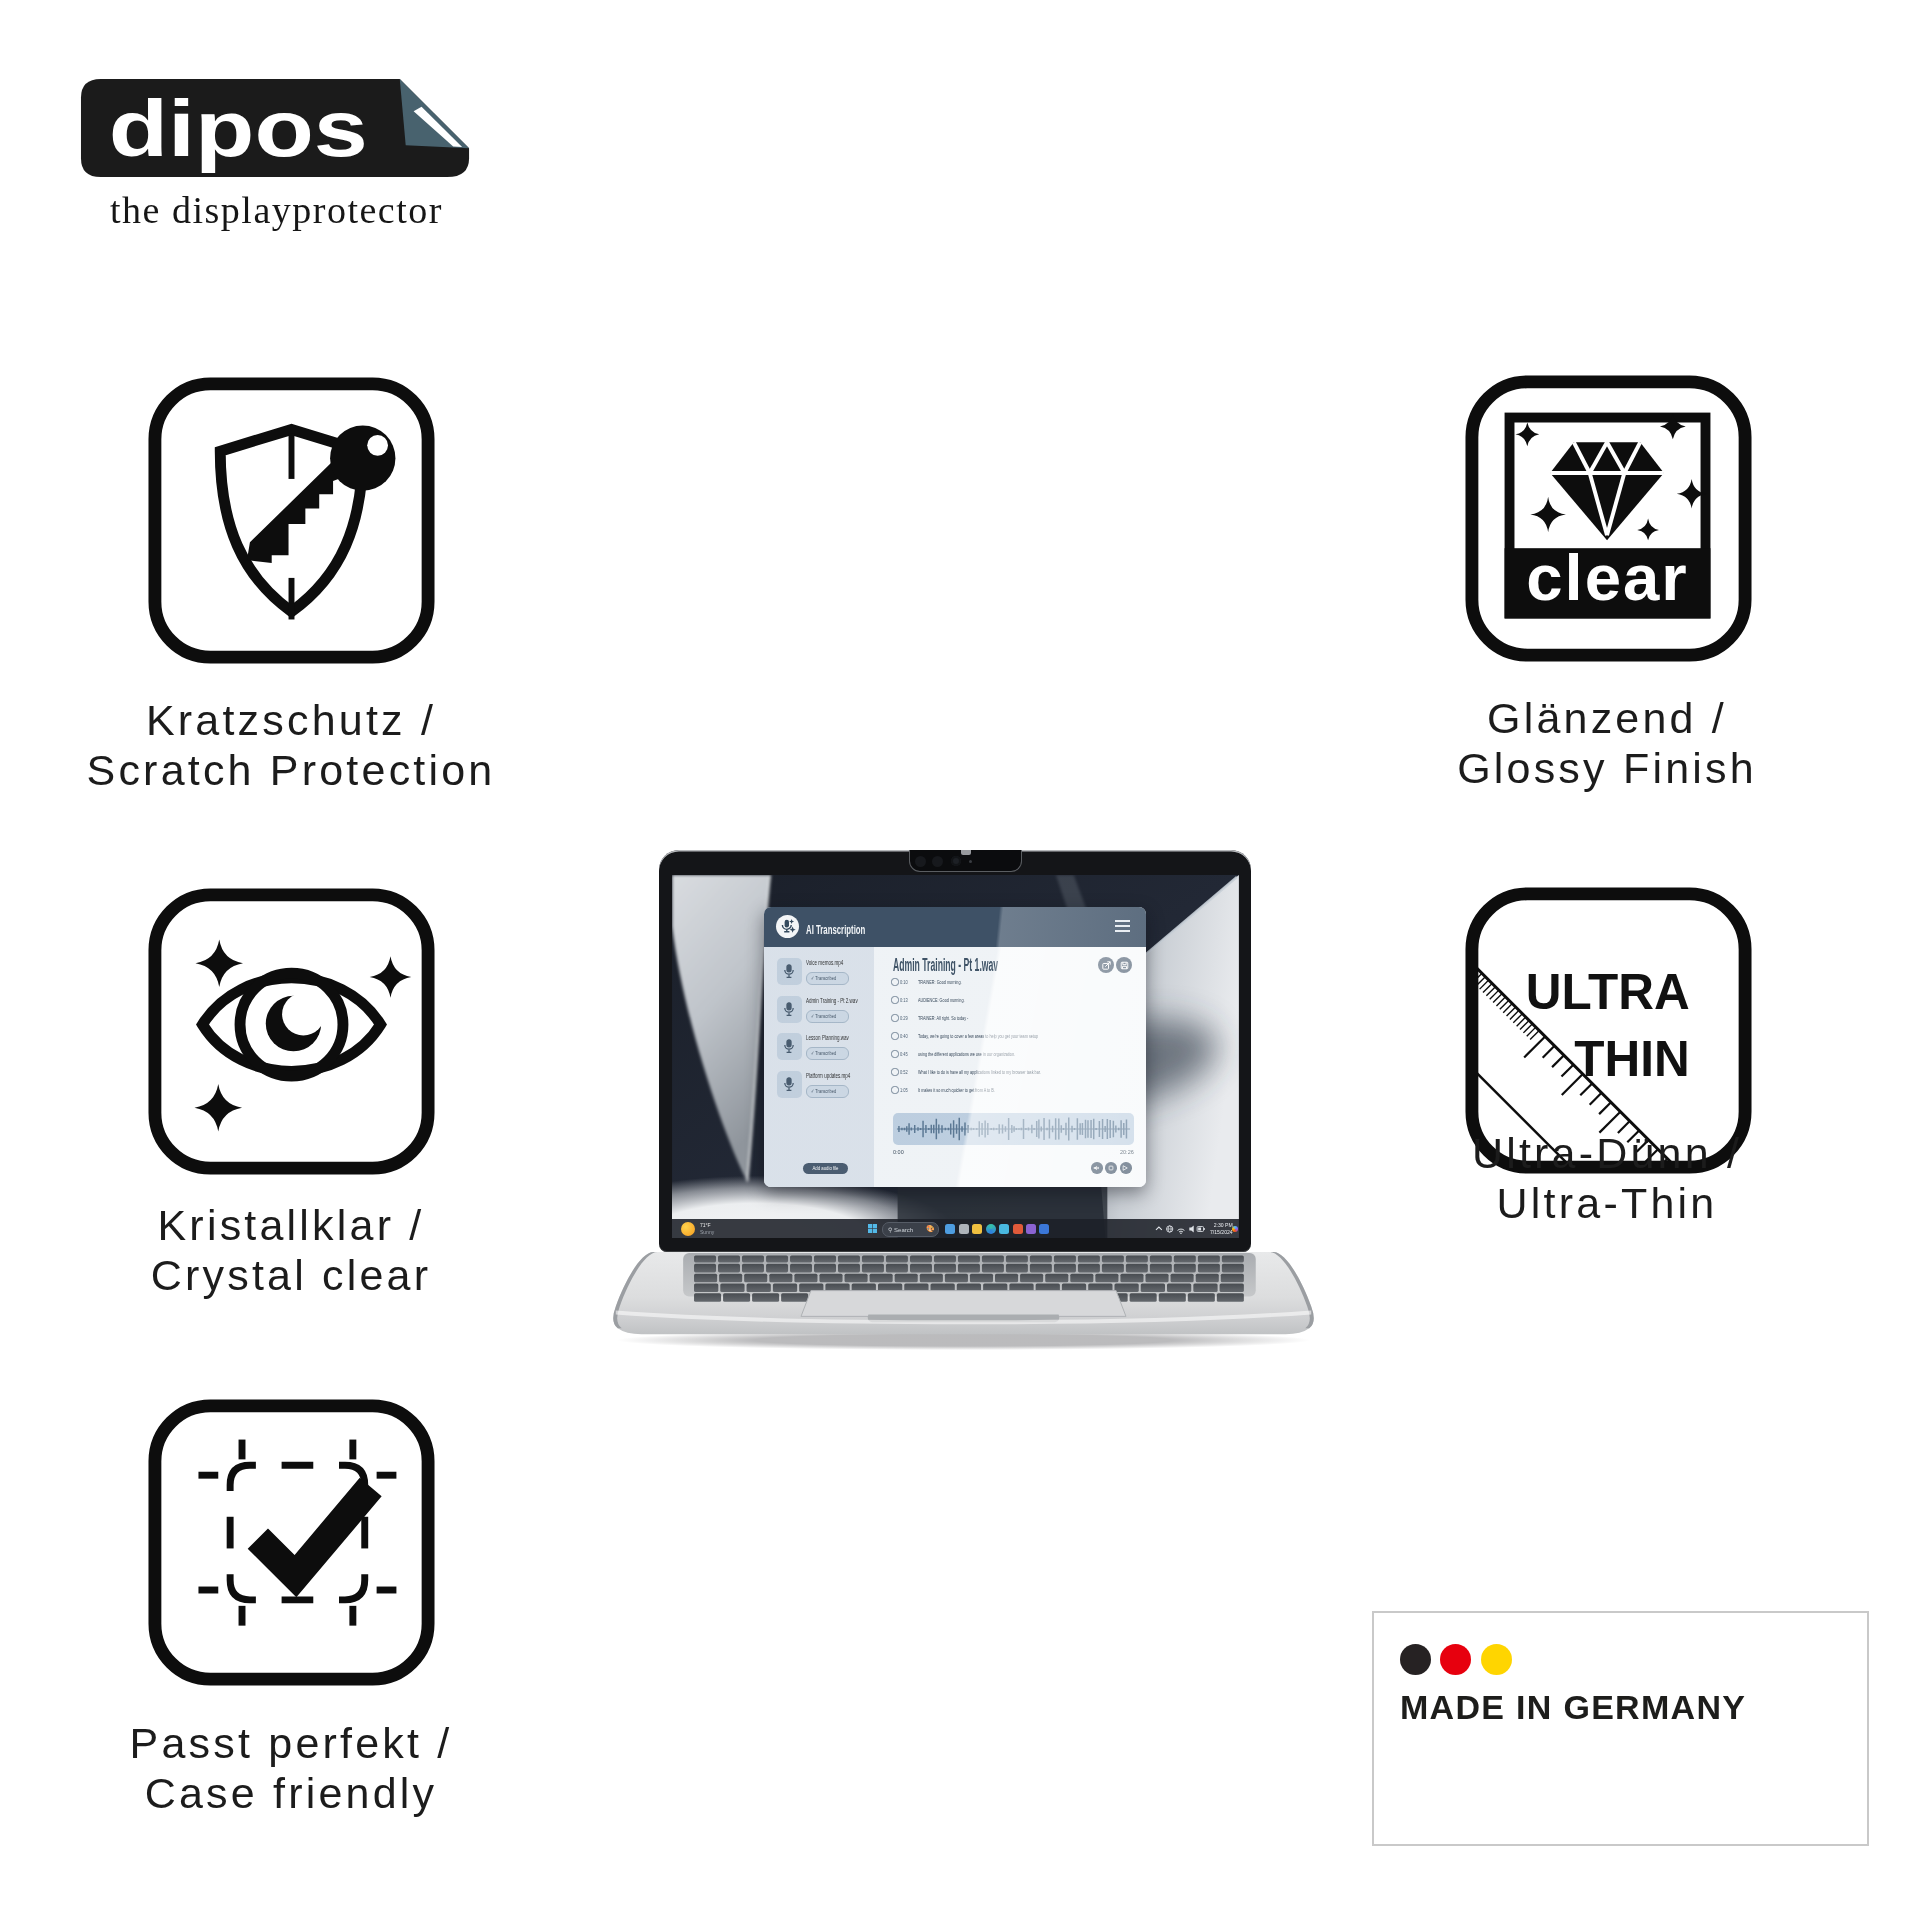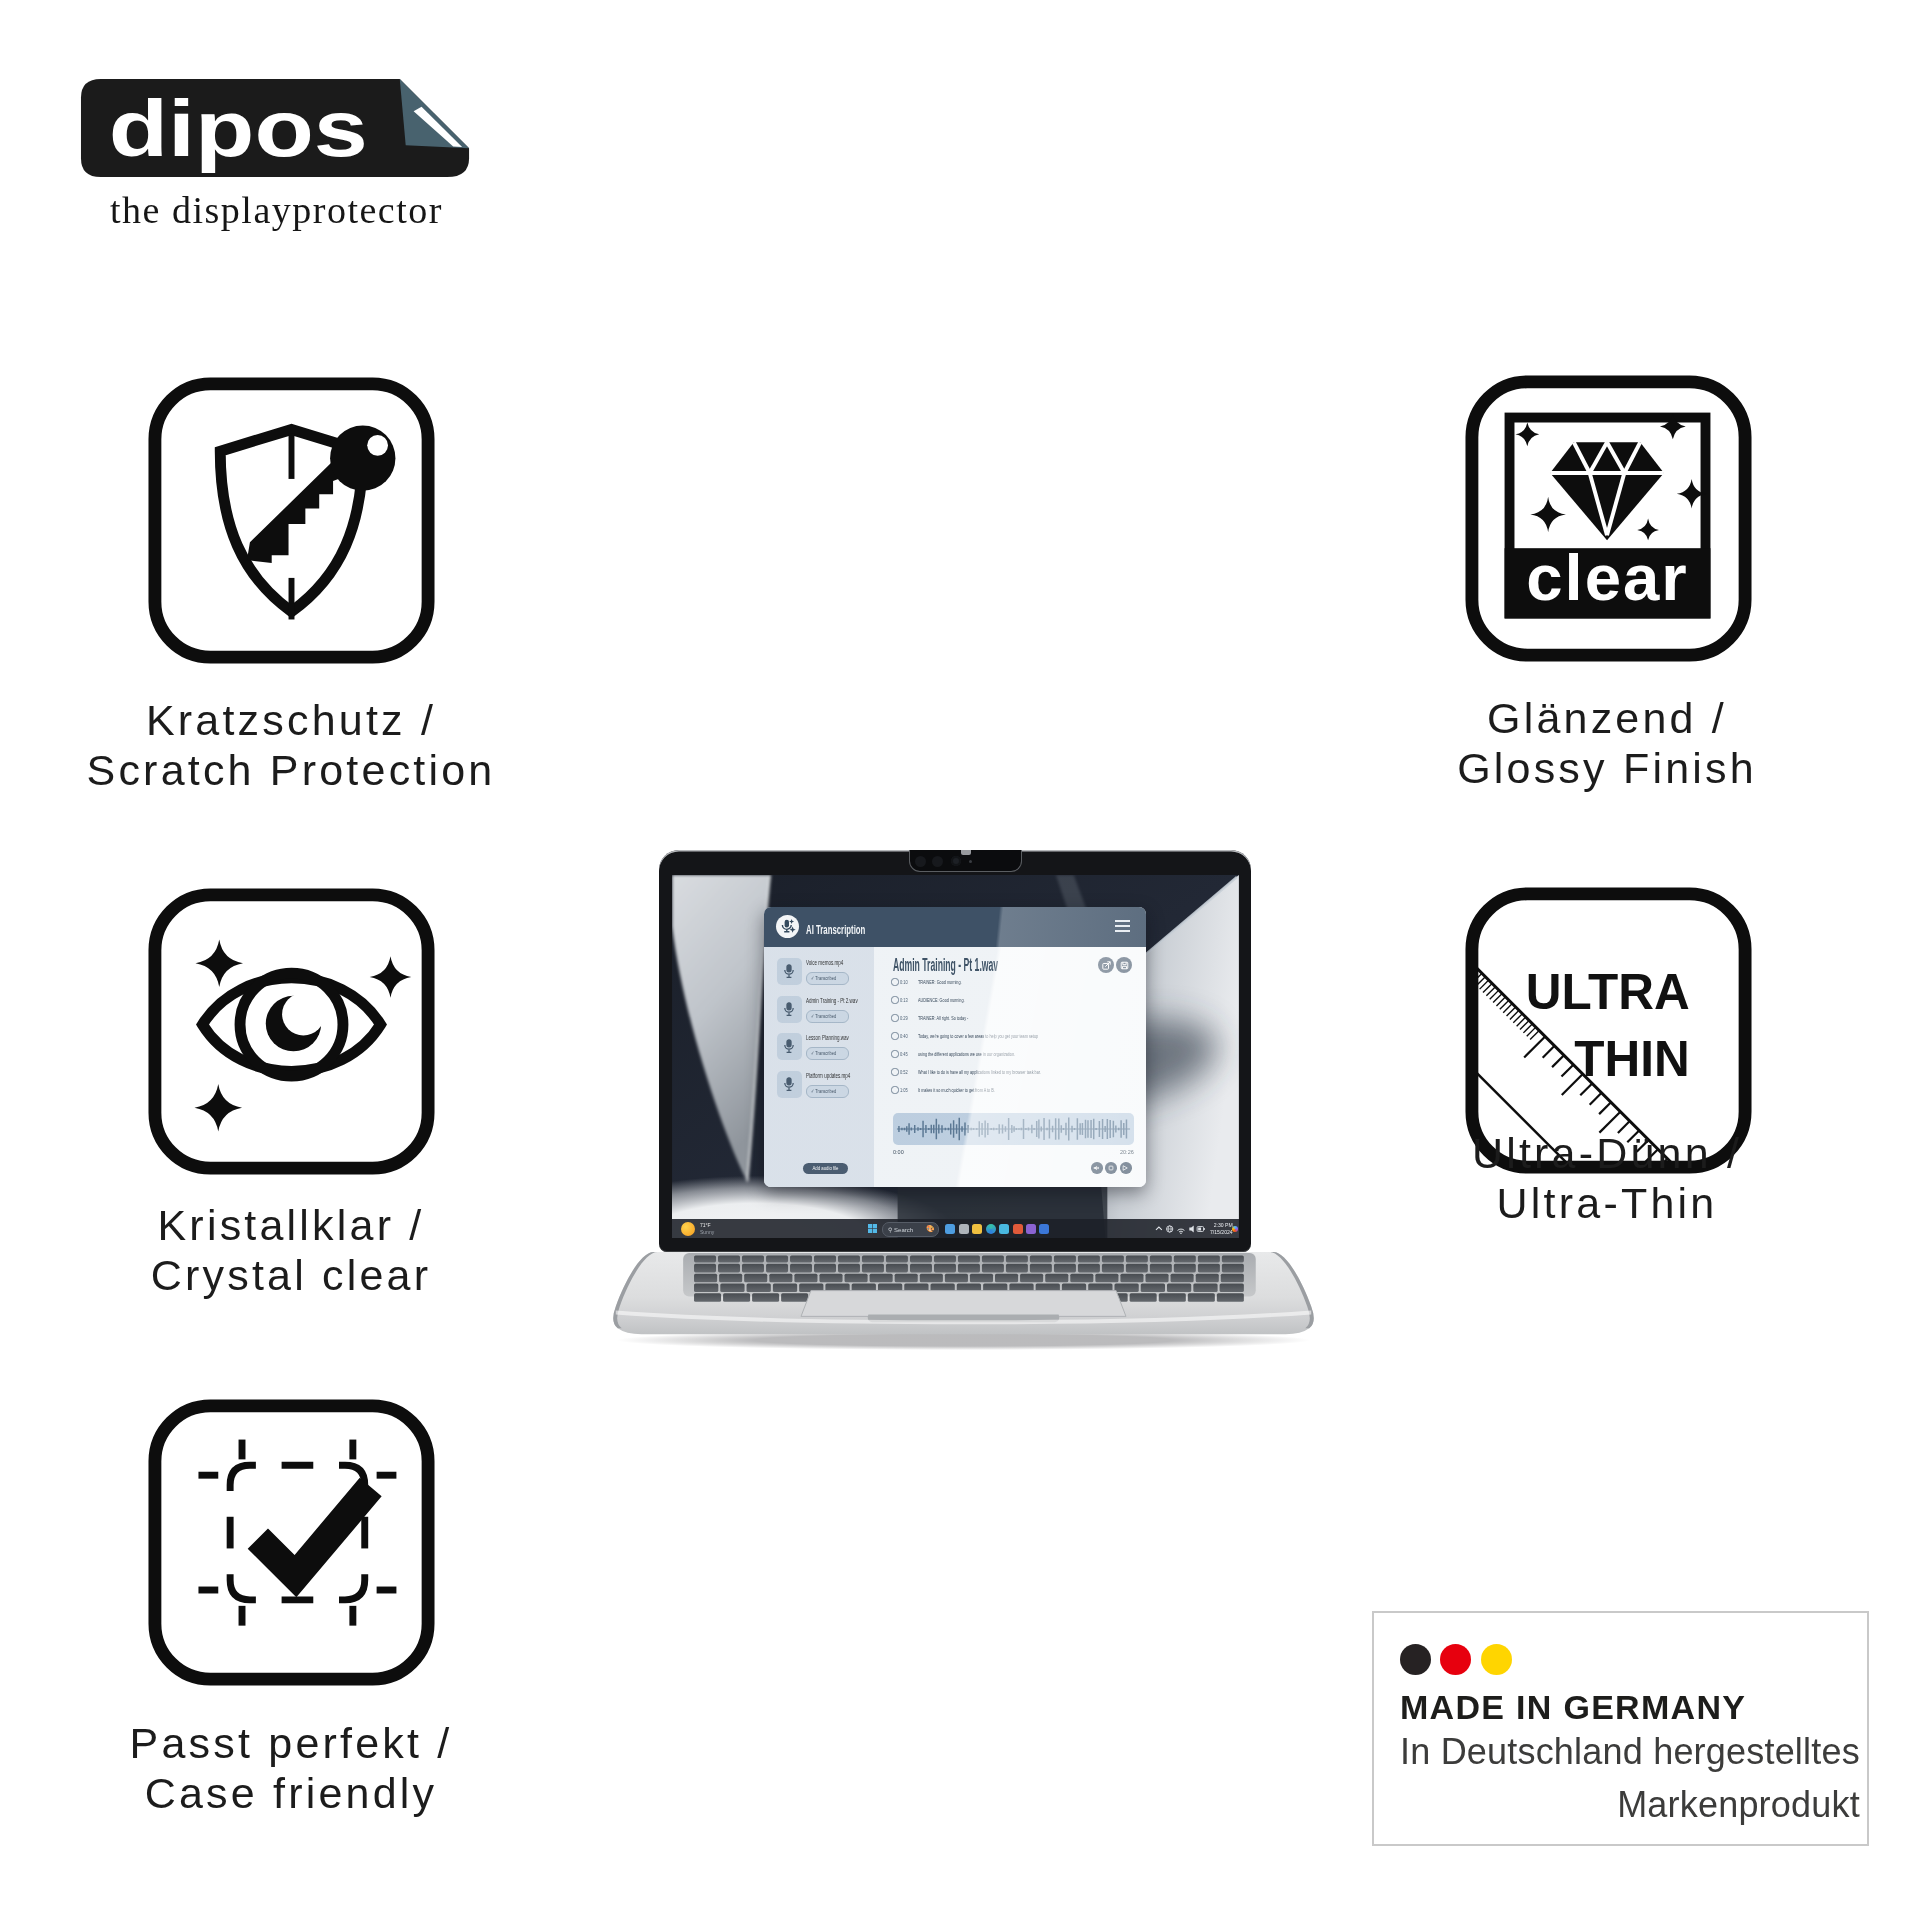--- a/index.html
+++ b/index.html
@@ -140,26 +140,25 @@
     <line x1="177.0" y1="247.0" x2="165.0" y2="259.0" stroke="#0d0d0d" stroke-width="2.2"></line>
     <line x1="186.5" y1="256.5" x2="174.5" y2="268.5" stroke="#0d0d0d" stroke-width="2.2"></line>
     <line x1="196.0" y1="266.0" x2="174.8" y2="287.2" stroke="#0d0d0d" stroke-width="2.2"></line>
     <line x1="205.5" y1="275.5" x2="193.5" y2="287.5" stroke="#0d0d0d" stroke-width="2.2"></line>
   </g>
   <text x="228" y="124" font-size="50" font-weight="bold" text-anchor="end" fill="#111" font-family="Liberation Sans, sans-serif">ULTRA</text>
   <text x="228" y="192" font-size="50" font-weight="bold" text-anchor="end" fill="#111" font-family="Liberation Sans, sans-serif">THIN</text>
 </svg>
 <div class="lbl" style="left:1310px;top:1128px;width:594px;">Ultra-Dünn /<br>Ultra-Thin</div>
 
-<div class="abs" style="left:1372px;top:1611px;width:493px;height:231px;border:2px solid #c9c9c9;background:#fff;text-align:right;">
+<div class="abs" style="left:1372px;top:1611px;width:493px;height:231px;border:2px solid #c9c9c9;background:#fff;">
   <div class="abs" style="left:26px;top:31px;width:31px;height:31px;border-radius:50%;background:#262223;"></div>
   <div class="abs" style="left:66px;top:31px;width:31px;height:31px;border-radius:50%;background:#e7000e;"></div>
   <div class="abs" style="left:107px;top:31px;width:31px;height:31px;border-radius:50%;background:#ffd500;"></div>
   <div class="abs" style="left:26px;top:75px;font-size:34px;font-weight:bold;color:#1d1d1b;letter-spacing:1.3px;">MADE IN GERMANY</div>
-  <div class="abs" style="left:26px;top:112px;font-size:36px;color:#3c3c3b;line-height:53px;letter-spacing:0.2px;white-space:nowrap;">In Deutschland hergestelltes<br>Markenprodukt</div>
 </div>
 
 <svg class="abs" style="left:592px;top:1249px;" width="743" height="109" viewBox="0 0 750 110">
   <defs>
     <linearGradient id="deck" x1="0" y1="0" x2="0" y2="1">
       <stop offset="0" stop-color="#e8e9ea"></stop>
       <stop offset="0.55" stop-color="#dcddde"></stop>
       <stop offset="0.8" stop-color="#cfd0d2"></stop>
       <stop offset="1" stop-color="#c0c2c4"></stop>
     </linearGradient>

